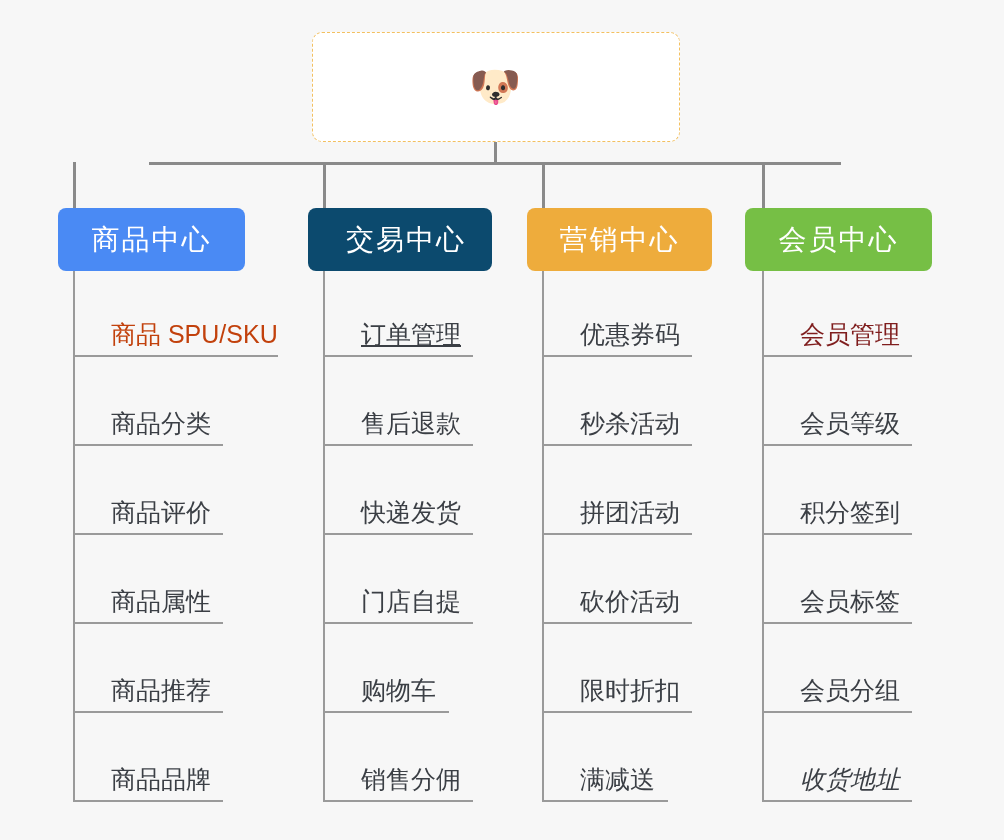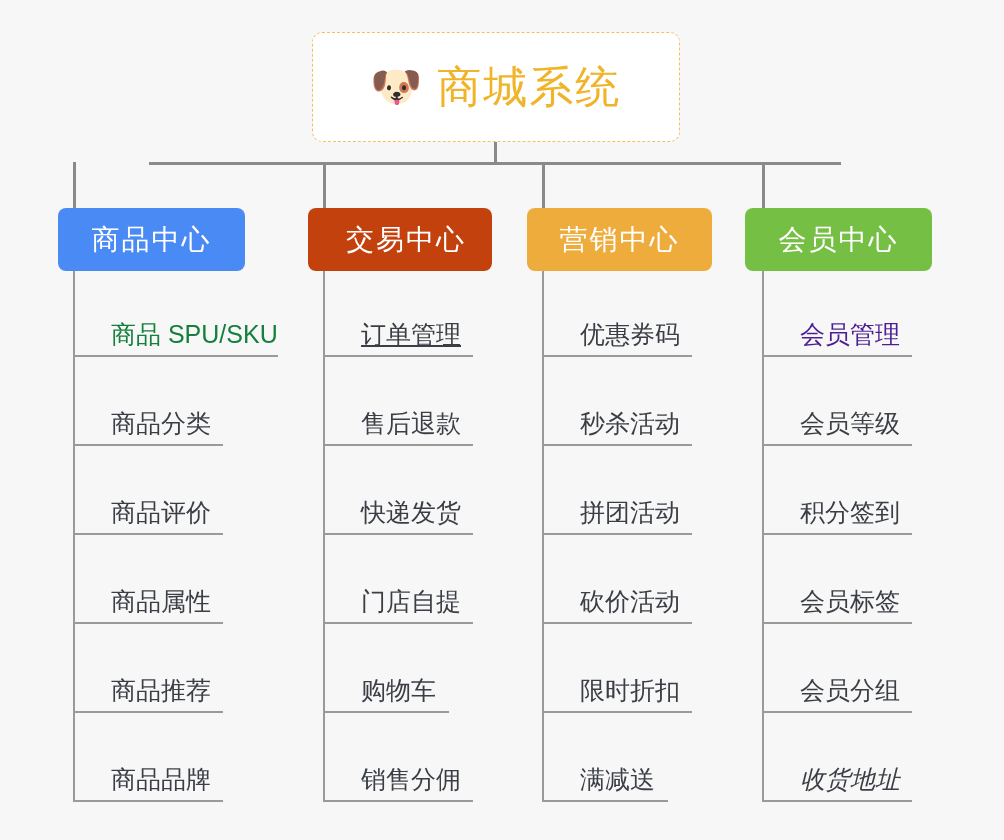--- a/index.html
+++ b/index.html
@@ -126,32 +126,31 @@
     white-space: nowrap;
   }
 </style>
 </head>
 <body>
 
 <div id="mindmap">
 
   <div class="root-node">
     <span class="root-icon">🐶</span>
-    <span class="root-title">商城系统</span>
   </div>
 
   <div class="conn conn-stem"></div>
   <div class="conn conn-bar"></div>
 
   <div id="branch-host">
       <div class="branch" style="left: 73px;">
         <div class="trunk" style="background: rgb(154, 154, 154);"></div>
         <div class="leaf" style="top: 84px;">
           <div class="leaf-underline" style="width: 205px; background: rgb(154, 154, 154);"></div>
-          <span class="leaf-label" style="color: #15803d; text-align: right;">商品 SPU/SKU</span>
+          <span class="leaf-label" style="color: #c2410c; text-align: right;">商品 SPU/SKU</span>
         </div>
         <div class="leaf" style="top: 173px;">
           <div class="leaf-underline" style="width: 150px; background: rgb(154, 154, 154);"></div>
           <span class="leaf-label" style="color: rgb(59, 63, 69);">商品分类</span>
         </div>
         <div class="leaf" style="top: 262px;">
           <div class="leaf-underline" style="width: 150px; background: rgb(154, 154, 154);"></div>
           <span class="leaf-label" style="color: rgb(59, 63, 69);">商品评价</span>
         </div>
         <div class="leaf" style="top: 351px;">
@@ -218,21 +217,21 @@
         </div>
         <div class="leaf" style="top: 529px;">
           <div class="leaf-underline" style="width: 126px; background: rgb(154, 154, 154);"></div>
           <span class="leaf-label" style="color: rgb(59, 63, 69);">满减送</span>
         </div>
       </div>
       <div class="branch" style="left: 762px;">
         <div class="trunk" style="background: rgb(154, 154, 154);"></div>
         <div class="leaf" style="top: 84px;">
           <div class="leaf-underline" style="width: 150px; background: rgb(154, 154, 154);"></div>
-          <span class="leaf-label" style="color: #4c1d95;">会员管理</span>
+          <span class="leaf-label" style="color: #7f1d1d;">会员管理</span>
         </div>
         <div class="leaf" style="top: 173px;">
           <div class="leaf-underline" style="width: 150px; background: rgb(154, 154, 154);"></div>
           <span class="leaf-label" style="color: rgb(59, 63, 69);">会员等级</span>
         </div>
         <div class="leaf" style="top: 262px;">
           <div class="leaf-underline" style="width: 150px; background: rgb(154, 154, 154);"></div>
           <span class="leaf-label" style="color: rgb(59, 63, 69);">积分签到</span>
         </div>
         <div class="leaf" style="top: 351px;">
@@ -248,21 +247,21 @@
           <span class="leaf-label" style="color: rgb(59, 63, 69); font-style: italic;">收货地址</span>
         </div>
       </div>
     </div>
 
 <div class="conn conn-drop" style="left: 73px;"></div>
     <div class="cat-box" style="left: 58px; width: 187px; background: rgb(74, 138, 244);">
       <span class="cat-label">商品中心</span>
     </div>
     <div class="conn conn-drop" style="left: 323px;"></div>
-    <div class="cat-box" style="left: 308px; width: 184px; background: #c2410c; padding-left: 12px;">
+    <div class="cat-box" style="left: 308px; width: 184px; background: #0c4a6e; padding-left: 12px;">
       <span class="cat-label">交易中心</span>
     </div>
     <div class="conn conn-drop" style="left: 542px;"></div>
     <div class="cat-box" style="left: 527px; width: 185px; background: rgb(238, 172, 60);">
       <span class="cat-label">营销中心</span>
     </div>
     <div class="conn conn-drop" style="left: 762px;"></div>
     <div class="cat-box" style="left: 745px; width: 187px; background: rgb(118, 191, 69);">
       <span class="cat-label">会员中心</span>
     </div>

